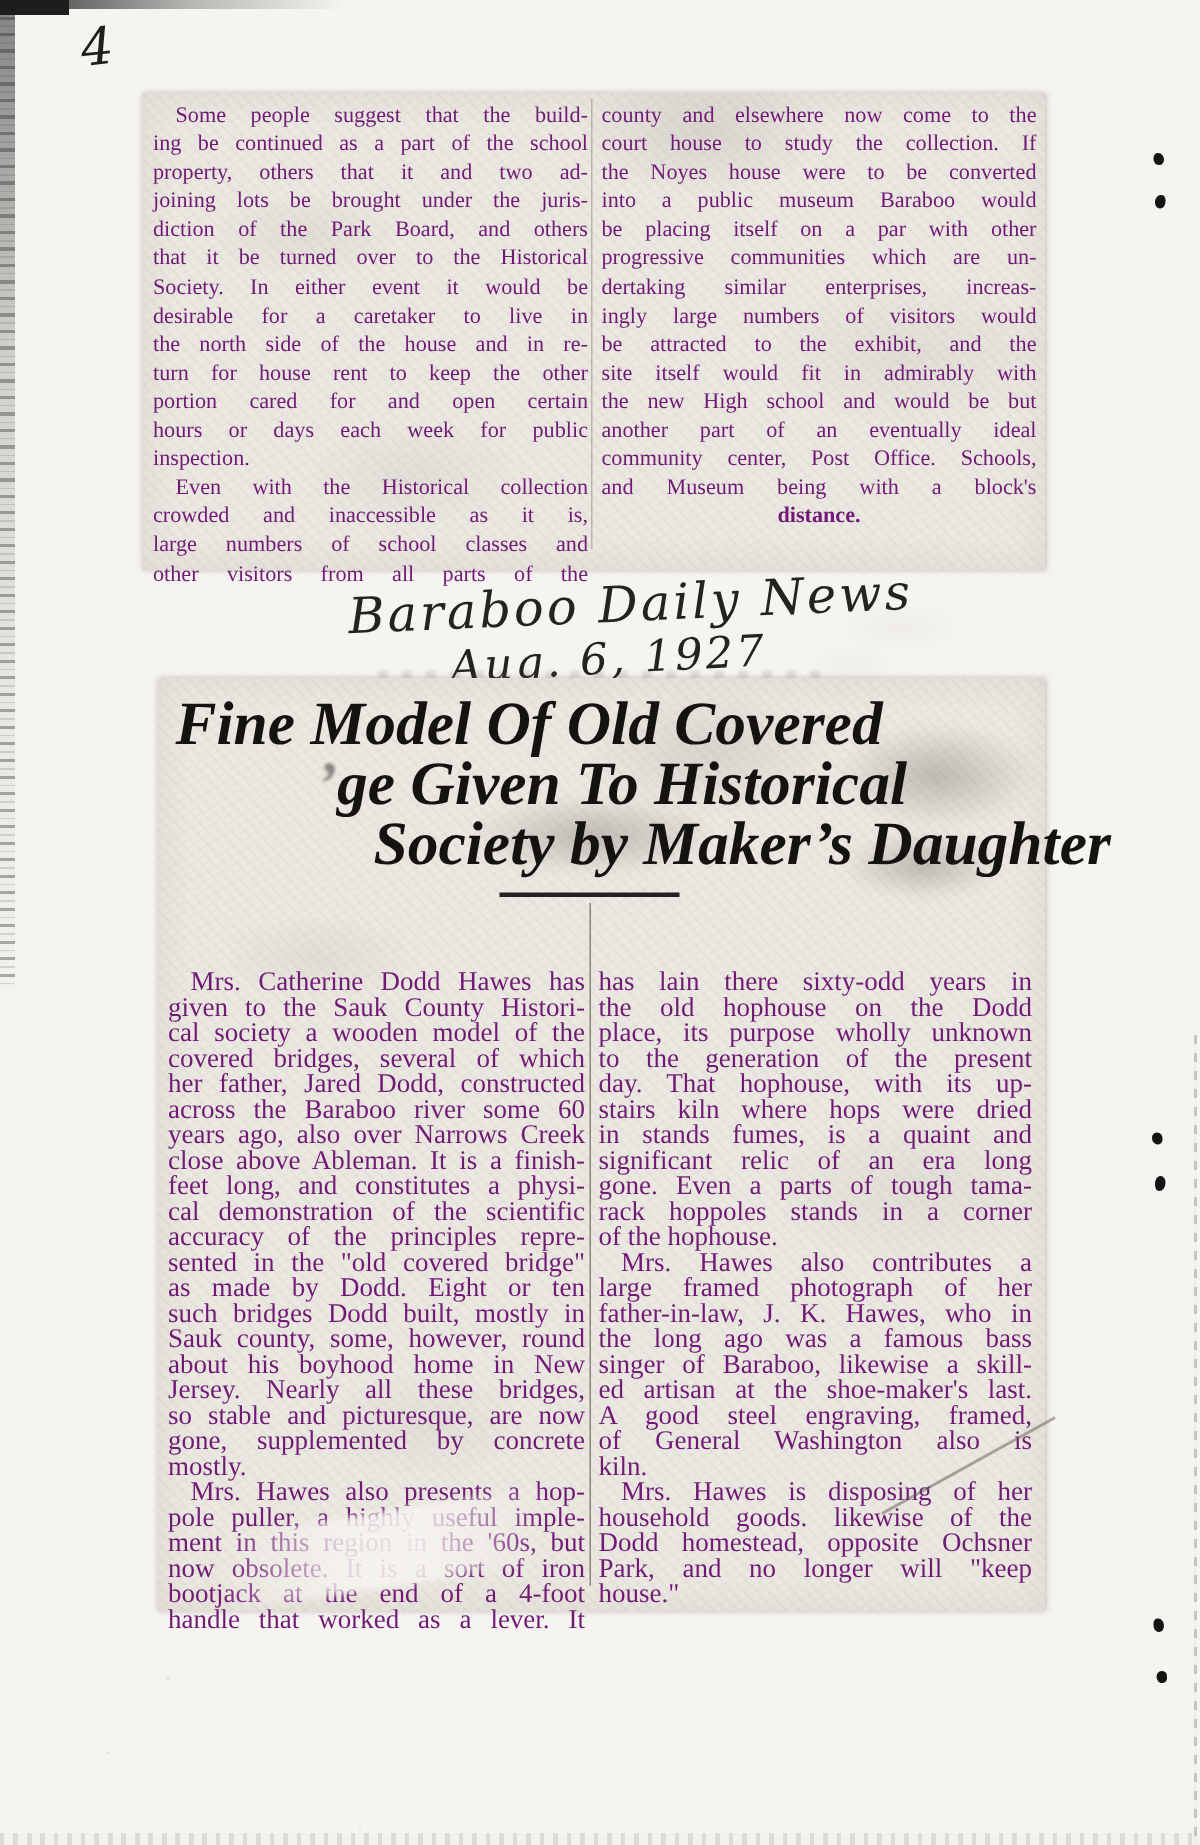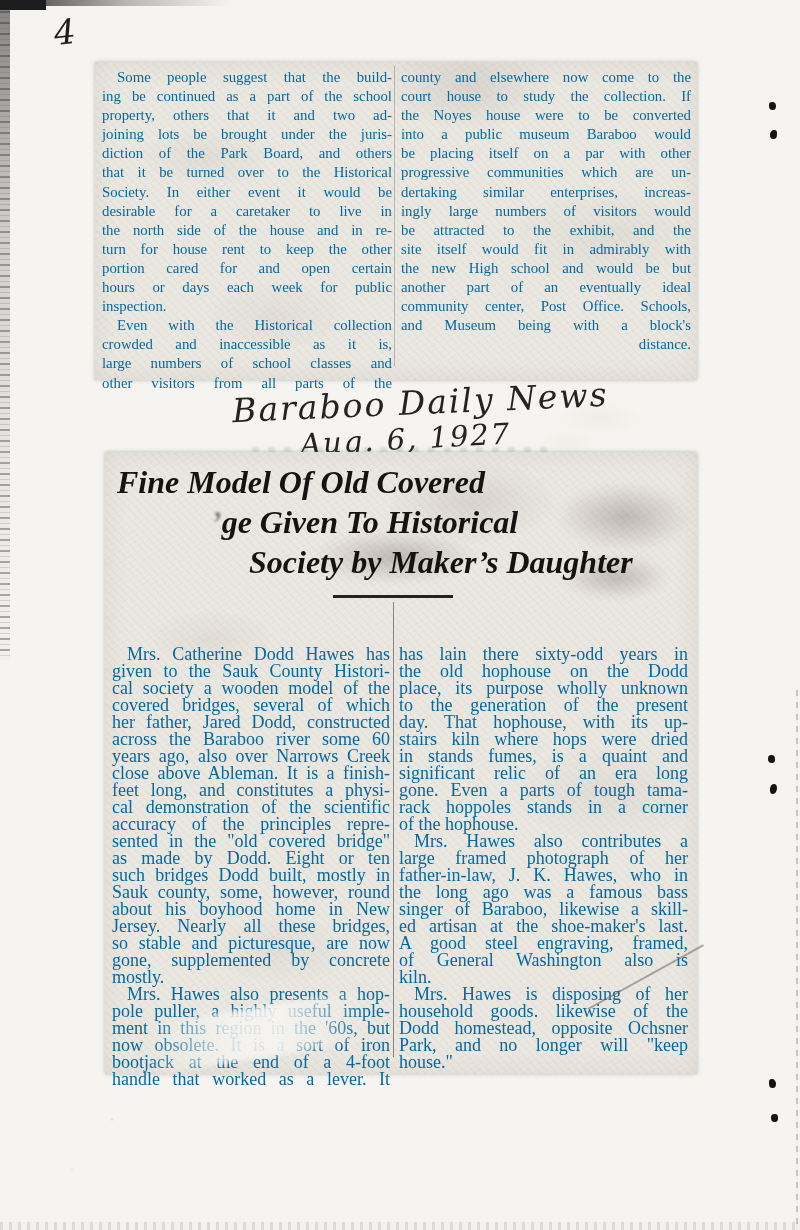--- a/index.html
+++ b/index.html
@@ -58,33 +58,33 @@
     background-image:
       radial-gradient(ellipse 120px 60px at 62% 8%, rgba(105,100,92,.18), transparent 70%),
       radial-gradient(ellipse 90px 40px at 18% 30%, rgba(110,105,95,.10), transparent 70%),
       radial-gradient(ellipse 140px 70px at 85% 55%, rgba(110,105,95,.10), transparent 70%),
       radial-gradient(ellipse 100px 50px at 30% 80%, rgba(110,105,95,.09), transparent 70%),
       repeating-linear-gradient(47deg, rgba(70,65,58,.035) 0 2px, transparent 2px 6px),
       repeating-linear-gradient(-31deg, rgba(70,65,58,.03) 0 1px, transparent 1px 5px);
   }
   .clip1{left:95px;top:62px;width:602px;height:318px;}
   .clip2{left:105px;top:452px;width:592px;height:622px;}
-  .col{position:absolute;color:#0369a1;}
+  .col{position:absolute;color:#701a75;}
   .c1-font{font-size:14.8px;line-height:19.1px;}
   .c2-font{font-size:18px;line-height:17.0px;margin-top:38px;}
   .tline{text-align:justify;text-align-last:justify;white-space:normal;}
   .tline.endline{text-align-last:left;}
   .tline.ind{text-indent:15px;}
-  .bold-line{font-weight:normal;text-align:right;}
+  .bold-line{font-weight:bold;text-align:center;}
   .vrule{position:absolute;width:1px;background:rgba(60,55,50,.55);}
   
   .headline{
     position:absolute;left:12px;top:10px;width:572px;
     font-family:"Liberation Serif", serif;font-weight:bold;font-style:italic;
-    font-size:32px;color:#151310;line-height:40px;white-space:nowrap;
+    font-size:41px;color:#151310;line-height:40px;white-space:nowrap;
   }
   .hl-line{position:relative;}
   .hl2{margin-left:94px;}
   .hl3{margin-left:132px;}
   .hl-prefix{opacity:.45;filter:blur(1px);}
   .hl-rule{position:absolute;left:228px;top:143px;width:120px;height:3px;background:#242220;}
   .hl-stain{
     position:absolute;pointer-events:none;filter:blur(3px);
     background:radial-gradient(ellipse closest-side, rgba(85,80,72,.30), transparent 75%);
   }

